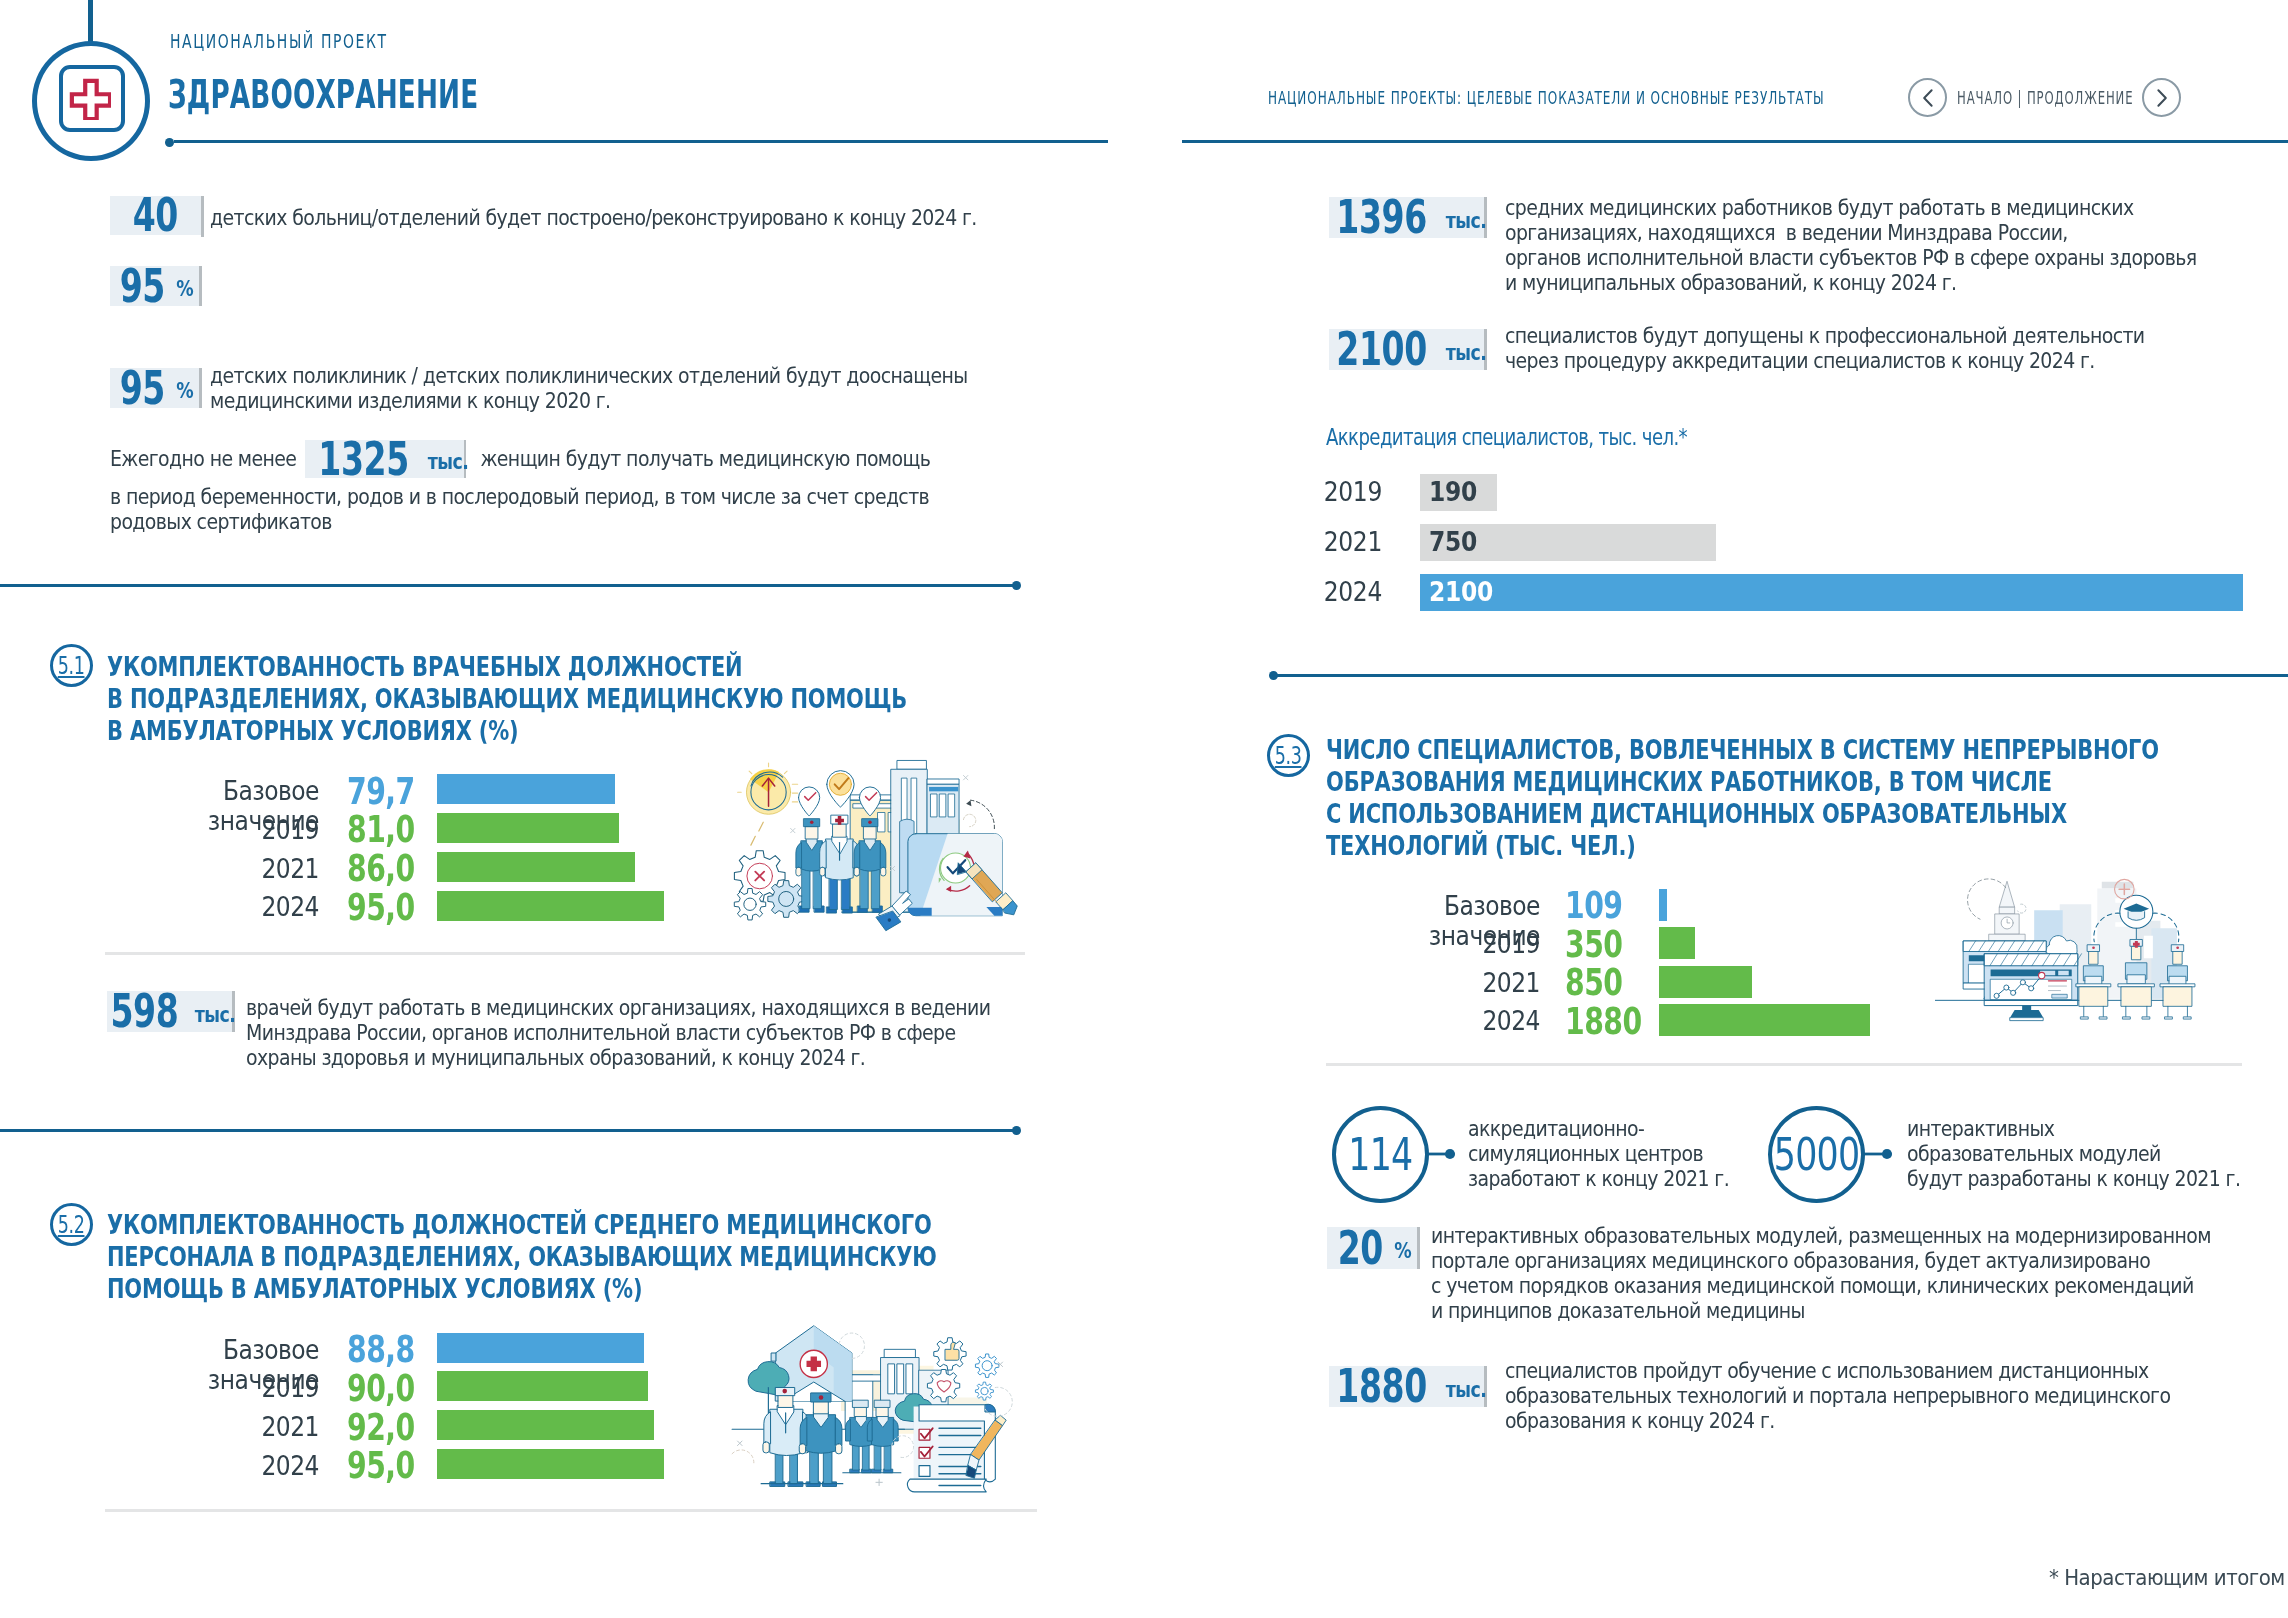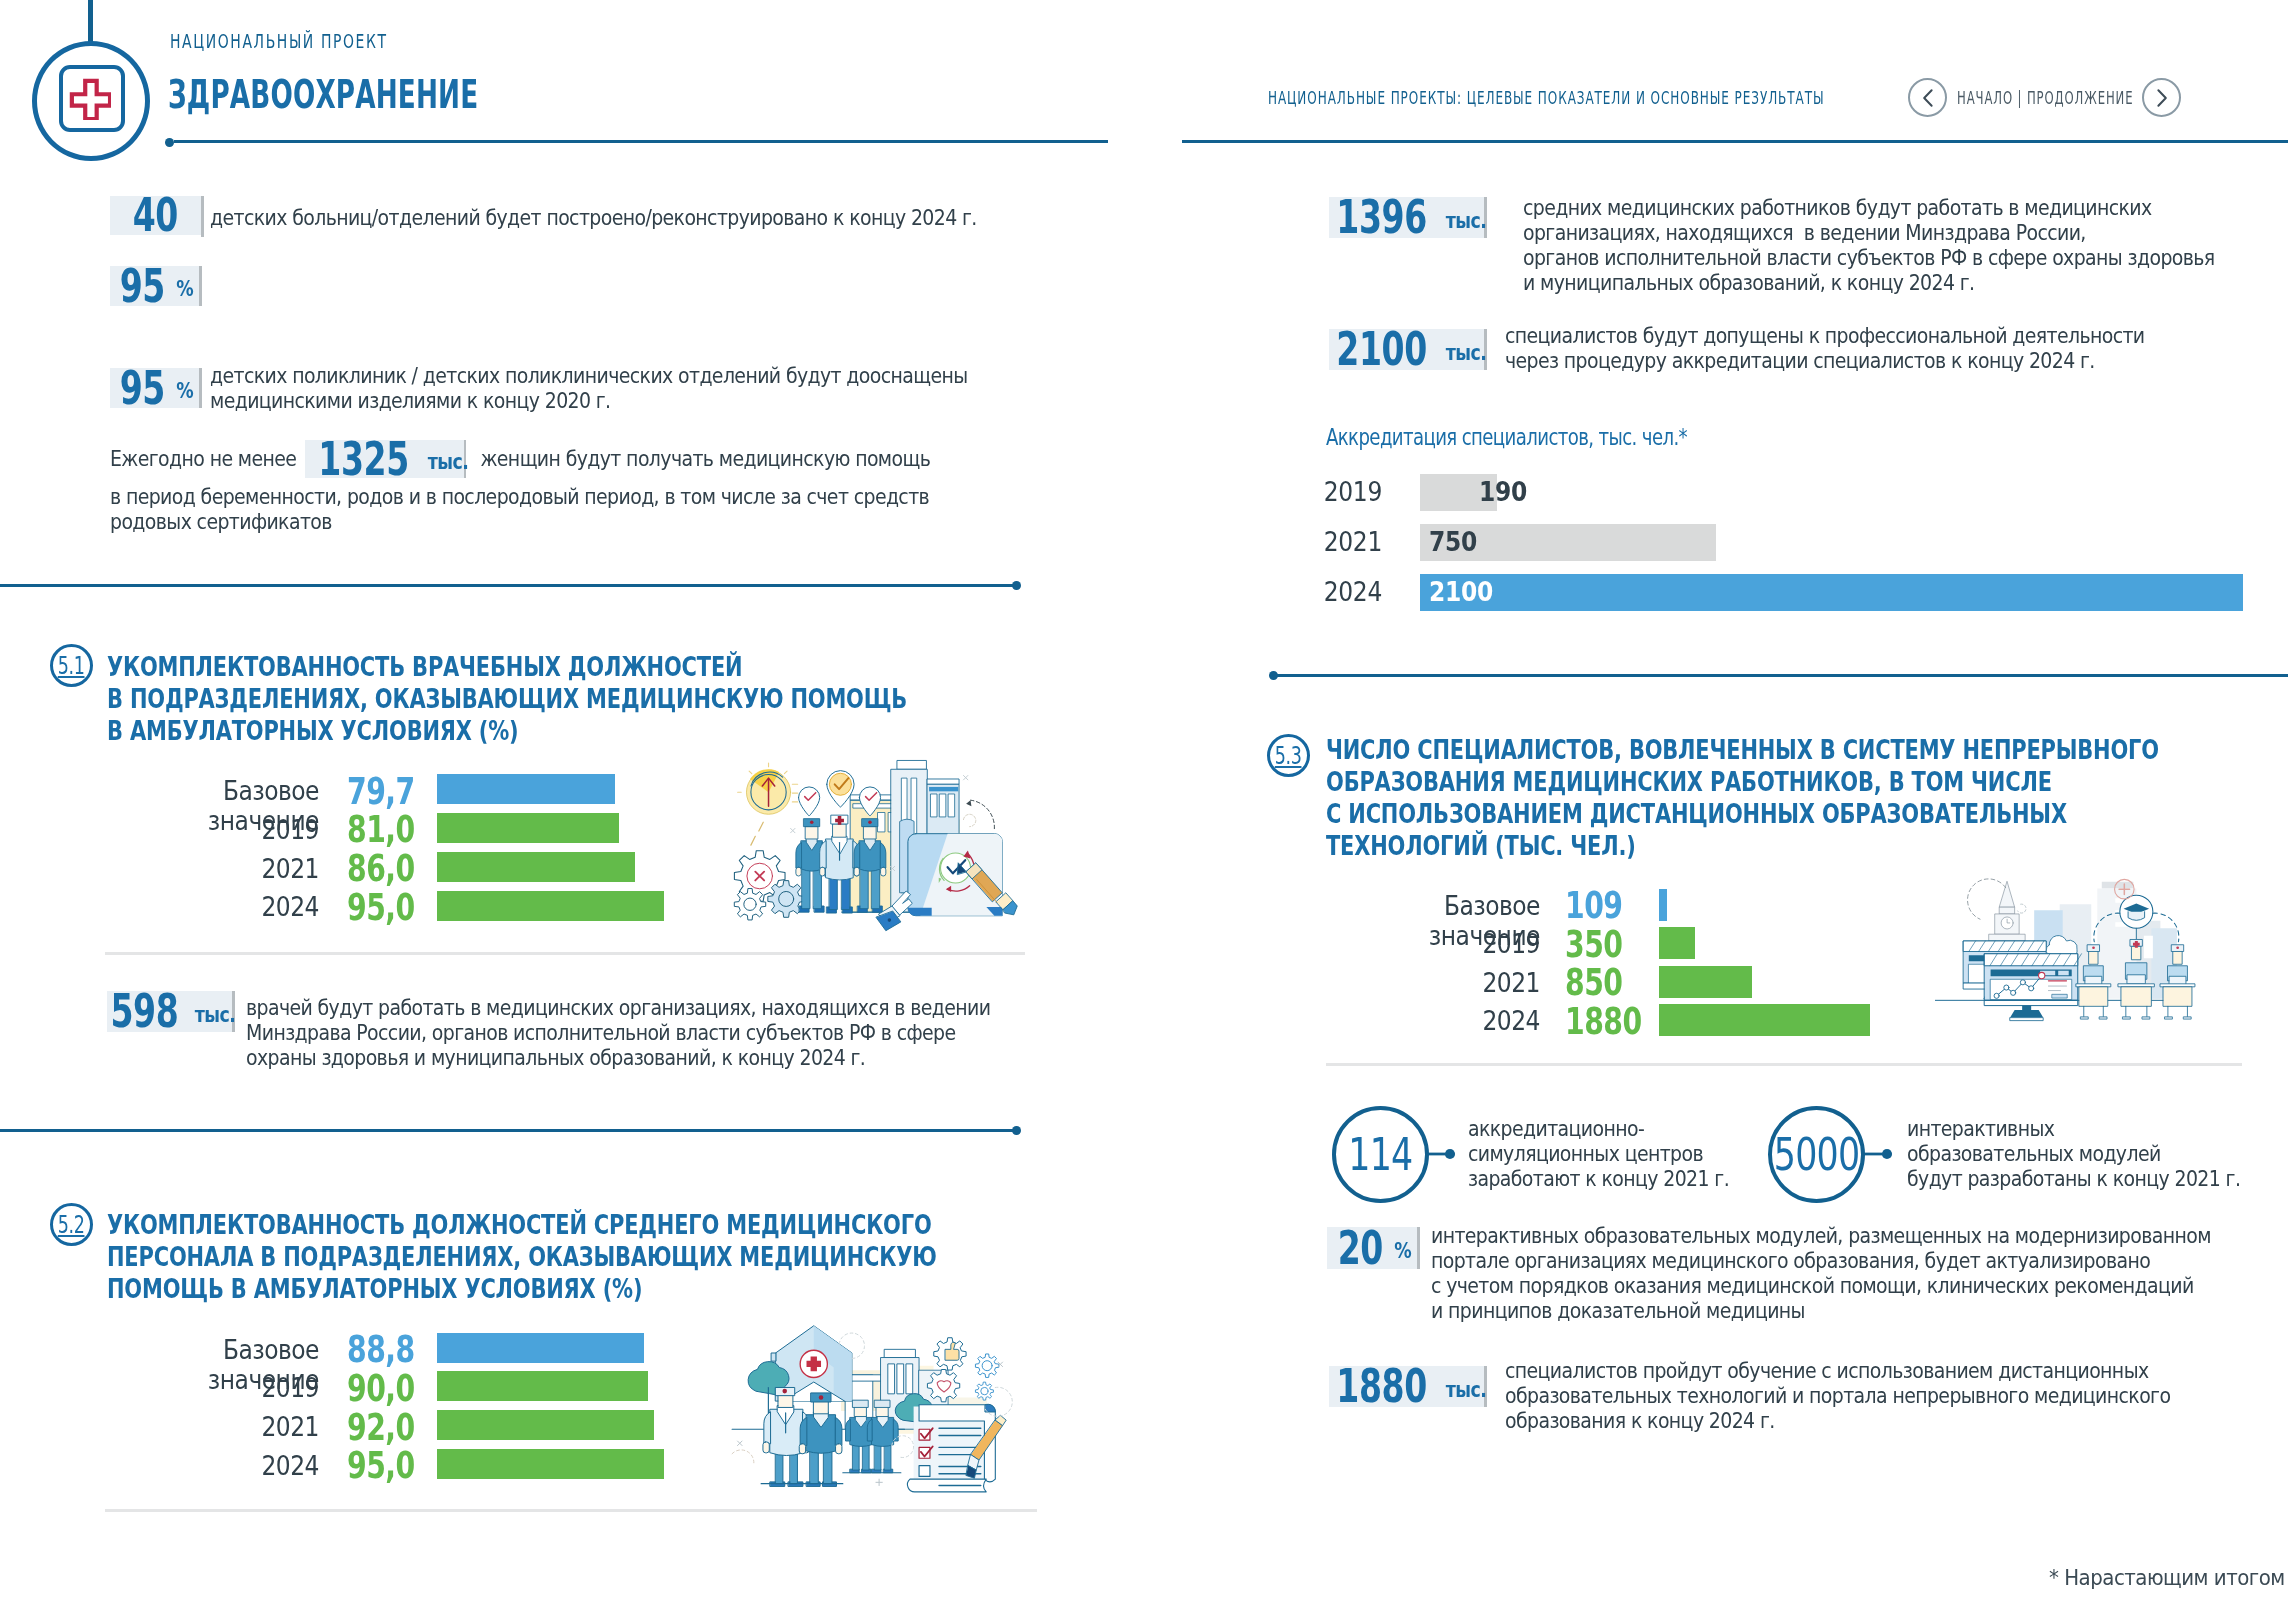--- a/index.html
+++ b/index.html
@@ -473,21 +473,21 @@
 </svg>
   <div class="sep-grey" style="left:105px;top:1509px;width:932px;"></div>
 
   <div class="abs" style="left:1329px;top:197px;display:flex;align-items:stretch;height:41px;">
     <div class="badge" style="width:155px;height:41px;padding:0 6.5px 0 7.4px;">
       <span class="num">1396</span>
       <span class="unit">тыс.</span>
     </div>
     <div class="badge-sep"></div>
   </div>
-  <div class="abs ftext" style="left:1505px;top:196px;margin-left:18px;">
+  <div class="abs ftext" style="left:1505px;top:196px;">
       <div>средних медицинских работников будут работать в медицинских</div>
       <div>организациях, находящихся &nbsp;в ведении Минздрава России,</div>
       <div>органов исполнительной власти субъектов РФ в сфере охраны здоровья</div>
       <div>и муниципальных образований, к концу 2024 г.</div>
     </div>
 
   <div class="abs" style="left:1329px;top:329px;display:flex;align-items:stretch;height:41px;">
     <div class="badge" style="width:155px;height:41px;padding:0 6.5px 0 7.4px;">
       <span class="num">2100</span>
       <span class="unit">тыс.</span>
@@ -496,21 +496,21 @@
   </div>
   <div class="abs ftext" style="left:1505px;top:324px;">
       <div>специалистов будут допущены к профессиональной деятельности</div>
       <div>через процедуру аккредитации специалистов к концу 2024 г.</div>
     </div>
 
   <div class="abs" style="left:1326px;top:424px;font-size:23px;color:#1a6ea8;letter-spacing:-0.7px;white-space:nowrap;transform:scaleX(0.876);transform-origin:left top;">Аккредитация специалистов, тыс. чел.*</div>
   <div class="abs" id="chart-acc" style="left:0;top:0;">
       <div class="bclabel" style="left:1274px;top:477px;width:108px;font-size:26px;color:#31404a;letter-spacing:-0.3px;">2019</div>
       <div class="bar" style="left:1420px;top:474px;width:77px;height:37px;background:#d9dada;"></div>
-      <div class="bcvalue" style="left:1429px;top:477px;width:148px;text-align:center;font-size:26px;color:#31404a;font-weight:700;letter-spacing:-0.3px;">190</div>
+      <div class="bcvalue" style="left:1429px;top:477px;width:148px;text-align:left;font-size:26px;color:#31404a;font-weight:700;letter-spacing:-0.3px;">190</div>
       <div class="bclabel" style="left:1274px;top:527px;width:108px;font-size:26px;color:#31404a;letter-spacing:-0.3px;">2021</div>
       <div class="bar" style="left:1420px;top:524px;width:296px;height:37px;background:#d9dada;"></div>
       <div class="bcvalue" style="left:1429px;top:527px;width:148px;text-align:left;font-size:26px;color:#31404a;font-weight:700;letter-spacing:-0.3px;">750</div>
       <div class="bclabel" style="left:1274px;top:577px;width:108px;font-size:26px;color:#31404a;letter-spacing:-0.3px;">2024</div>
       <div class="bar" style="left:1420px;top:574px;width:823px;height:37px;background:#4aa3db;"></div>
       <div class="bcvalue" style="left:1429px;top:577px;width:148px;text-align:left;font-size:26px;color:#ffffff;font-weight:700;letter-spacing:-0.3px;">2100</div>
     </div>
 
   <div class="hr-line" style="left:1274px;top:674px;width:1015px;"></div>
   <div class="hr-dot" style="left:1269px;top:671px;"></div>

